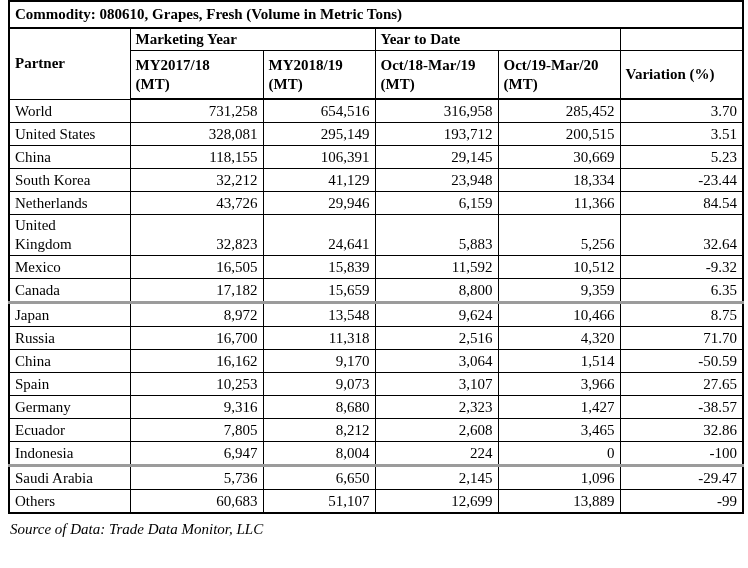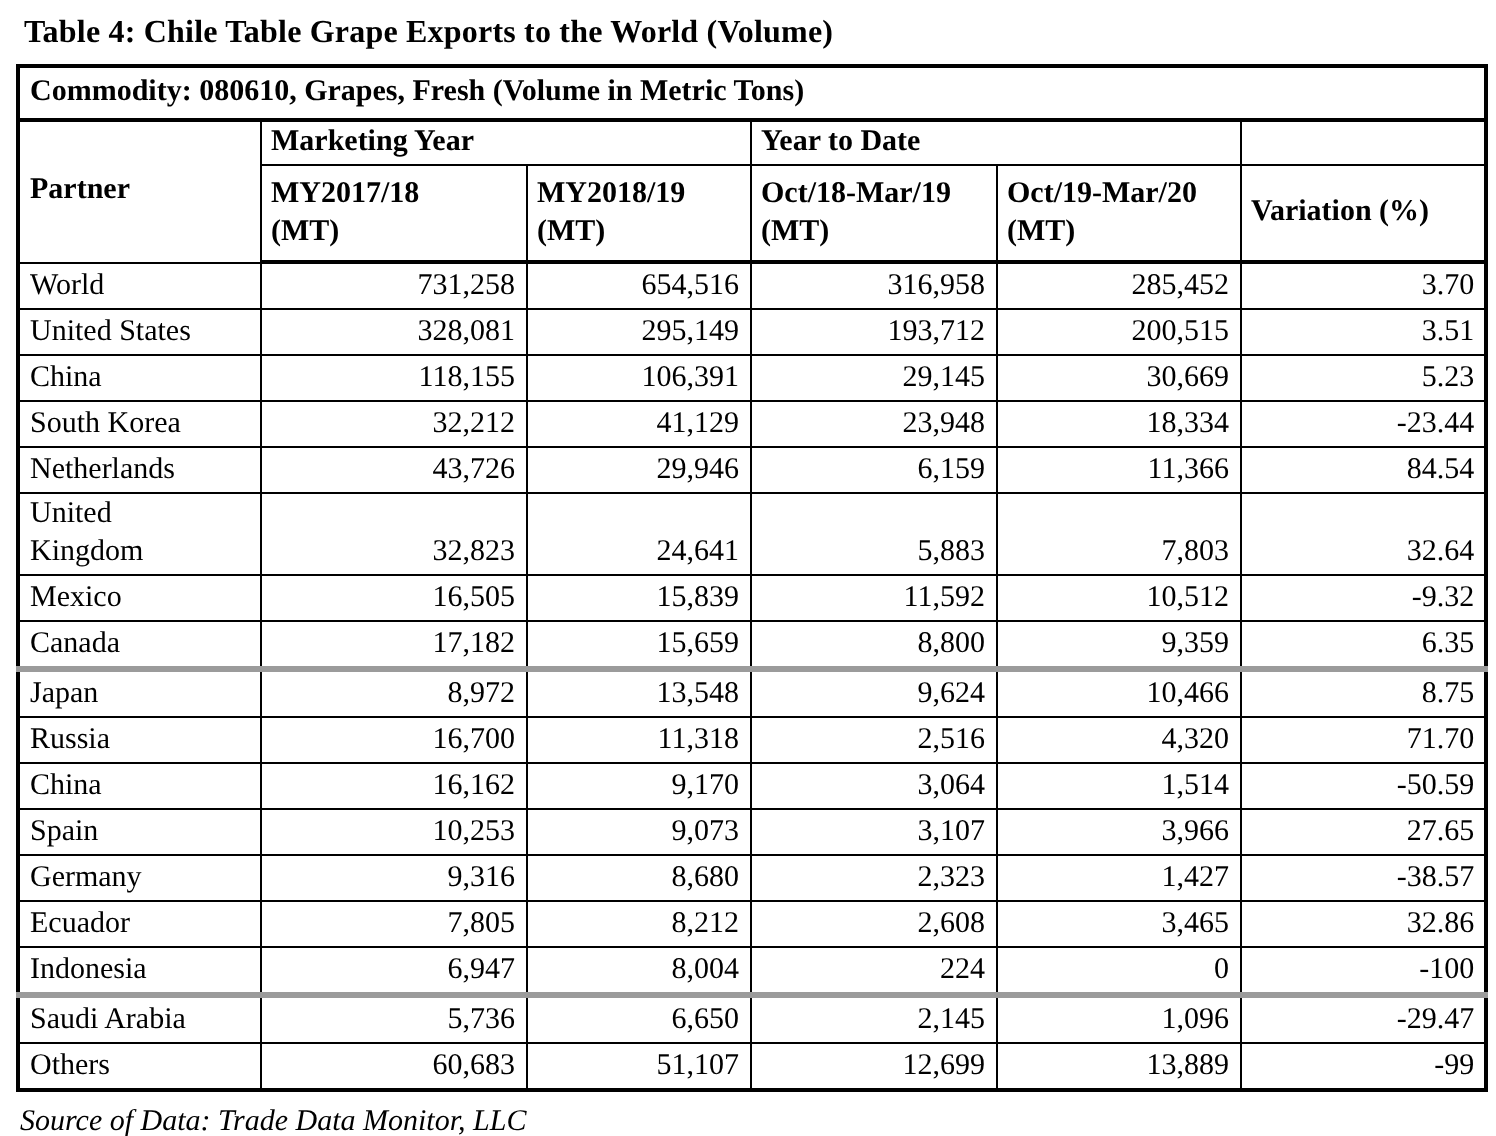--- a/index.html
+++ b/index.html
@@ -64,21 +64,20 @@
     font-size: 15px;
     margin: 7px 0 0 10px;
     font-family: Liberation Serif, serif;
   }
 </style>
 </head>
 <body>
 
 <div class="page">
 
-  <div class="doc-title">Table 4: Chile Table Grape Exports to the World (Volume)</div>
 
   <table class="grape-table">
     <colgroup>
       <col style="width:121px">
       <col style="width:133px">
       <col style="width:112px">
       <col style="width:123px">
       <col style="width:122px">
       <col style="width:123px">
     </colgroup>
@@ -149,21 +148,21 @@
     <td class="n">11,366</td>
     <td class="n">84.54</td>
   </tr>
 
   <tr>
     <td class="p">United
 Kingdom</td>
     <td class="n">32,823</td>
     <td class="n">24,641</td>
     <td class="n">5,883</td>
-    <td class="n">7,803</td>
+    <td class="n">5,256</td>
     <td class="n">32.64</td>
   </tr>
 
   <tr>
     <td class="p">Mexico</td>
     <td class="n">16,505</td>
     <td class="n">15,839</td>
     <td class="n">11,592</td>
     <td class="n">10,512</td>
     <td class="n">-9.32</td>

